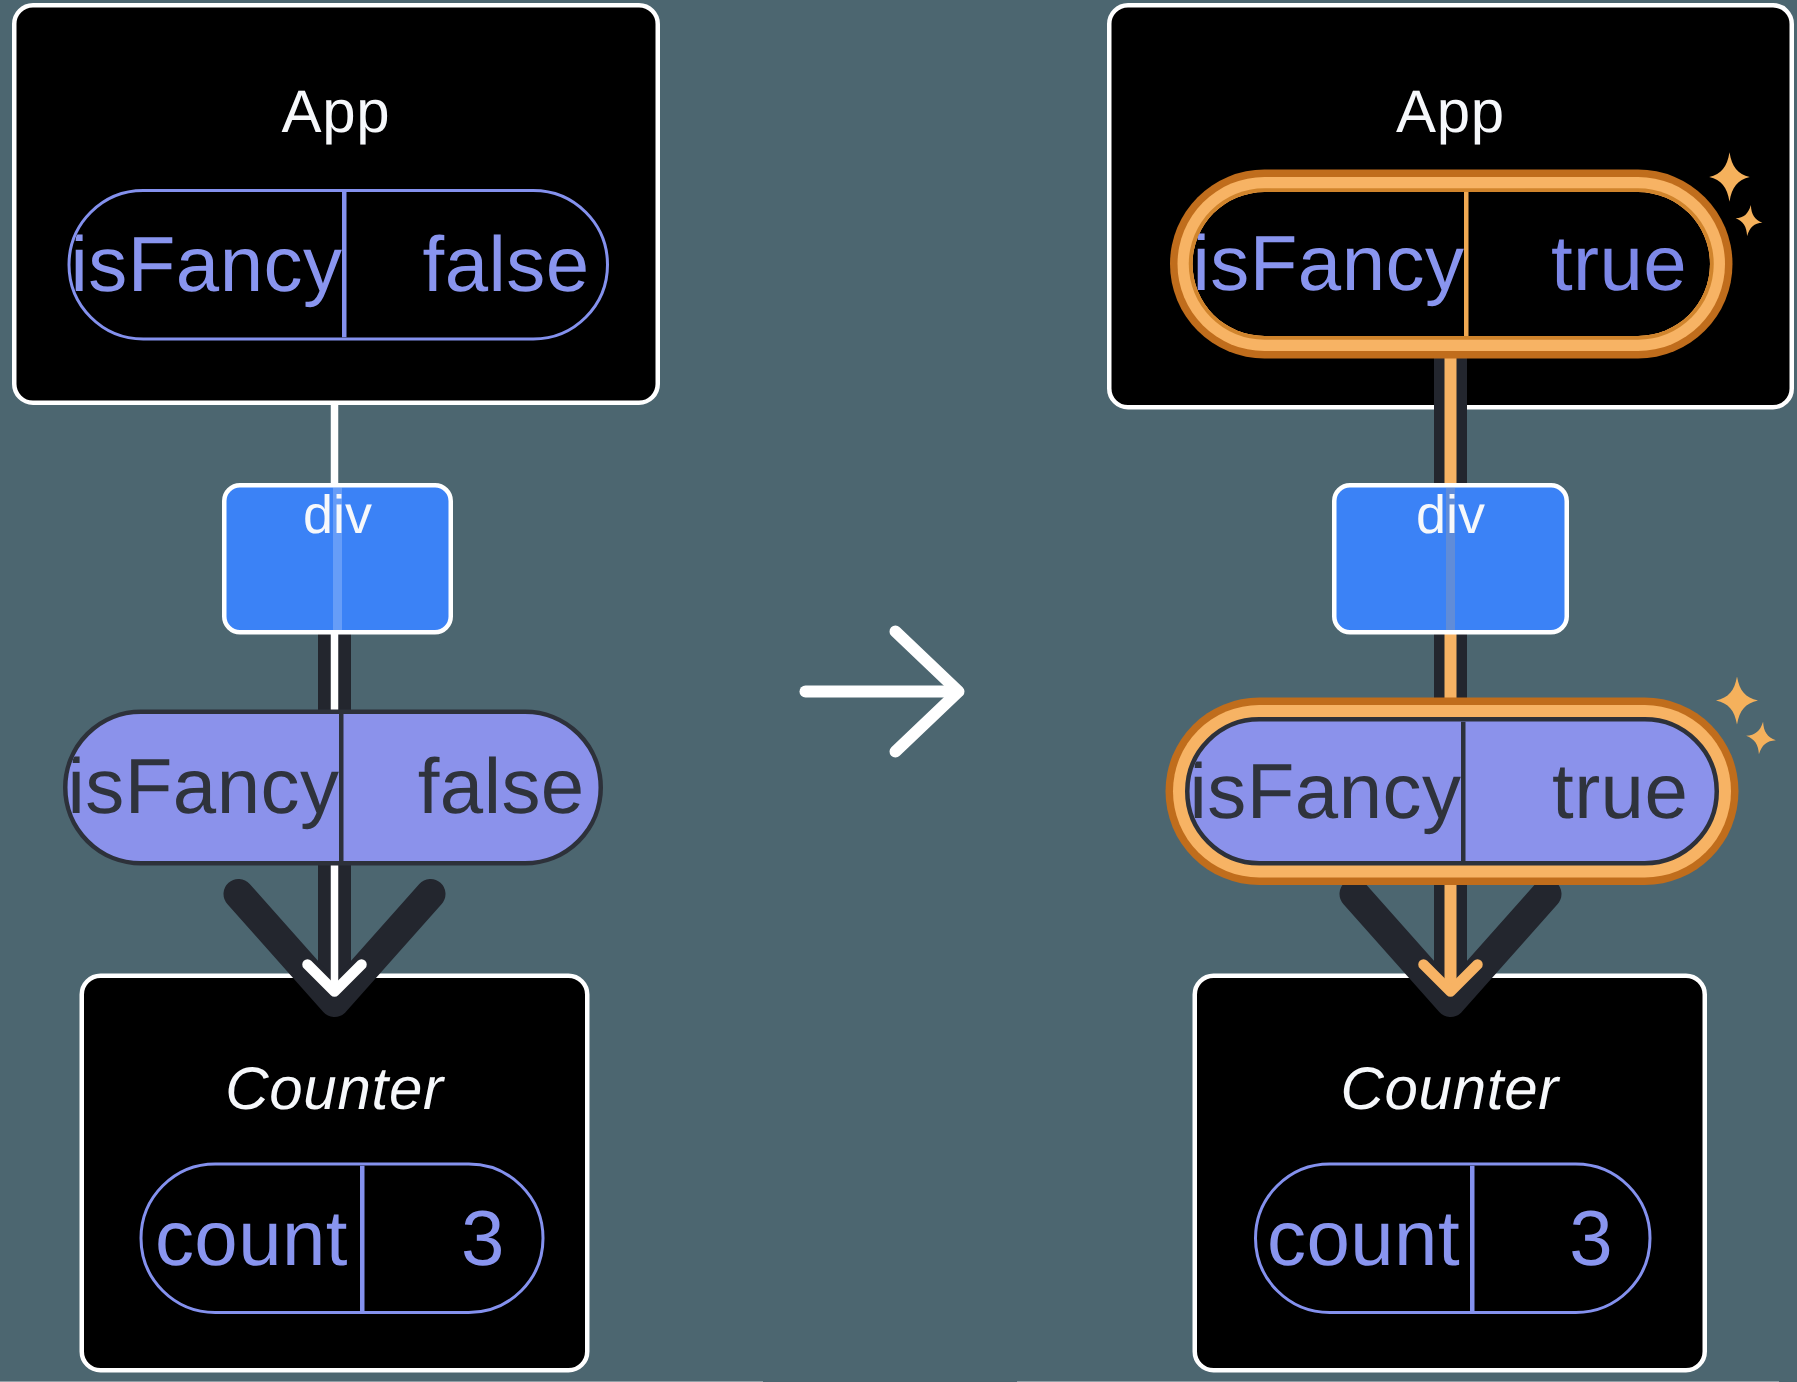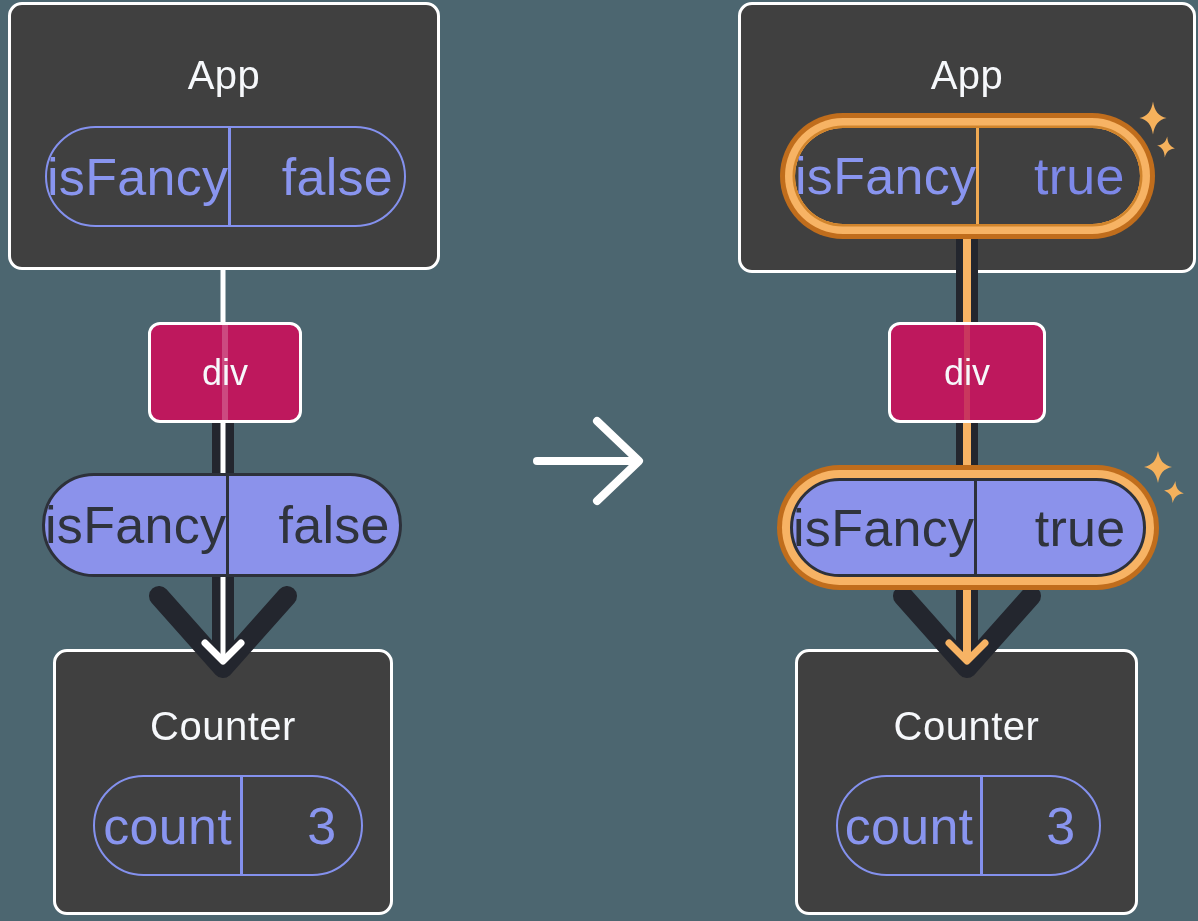--- a/index.html
+++ b/index.html
@@ -7,45 +7,45 @@
   .stage{
     position:relative;
     width:1198px;height:921px;
     background:#4C6670;
     font-family:"Liberation Sans", sans-serif;
     overflow:hidden;
   }
   
   .card{
     position:absolute;
-    background:#404040;
+    background:#000000;
     border:3.5px solid #FFFFFF;
     border-radius:14px;
     z-index:1;
   }
   .card-title{
     position:absolute;left:0;right:0;
     text-align:center;
     color:#F6F8FB;
     font-size:40px;
     font-weight:500;
     line-height:1;
     letter-spacing:0.5px;
   }
   .app-title{top:50px;}
-  .counter-title{top:54px;}
+  .counter-title{top:54px;font-style:italic;}
 
   
   .divbox{
     position:absolute;
-    background:#be185d;
+    background:#3b82f6;
     border:3px solid #FFFFFF;
     border-radius:12px;
     z-index:3;
-    display:flex;align-items:center;justify-content:center;
+    display:flex;justify-content:center;
   }
   .divbox .ghost{
     position:absolute;top:0;bottom:0;
     left:calc(50% - 3px);width:6px;
   }
   .ghost-white{background:rgba(255,255,255,0.22);}
   .ghost-orange{background:rgba(247,179,100,0.20);}
   .divbox .label{
     position:relative;
     color:#F6F8FB;font-size:36px;font-weight:500;line-height:1;

